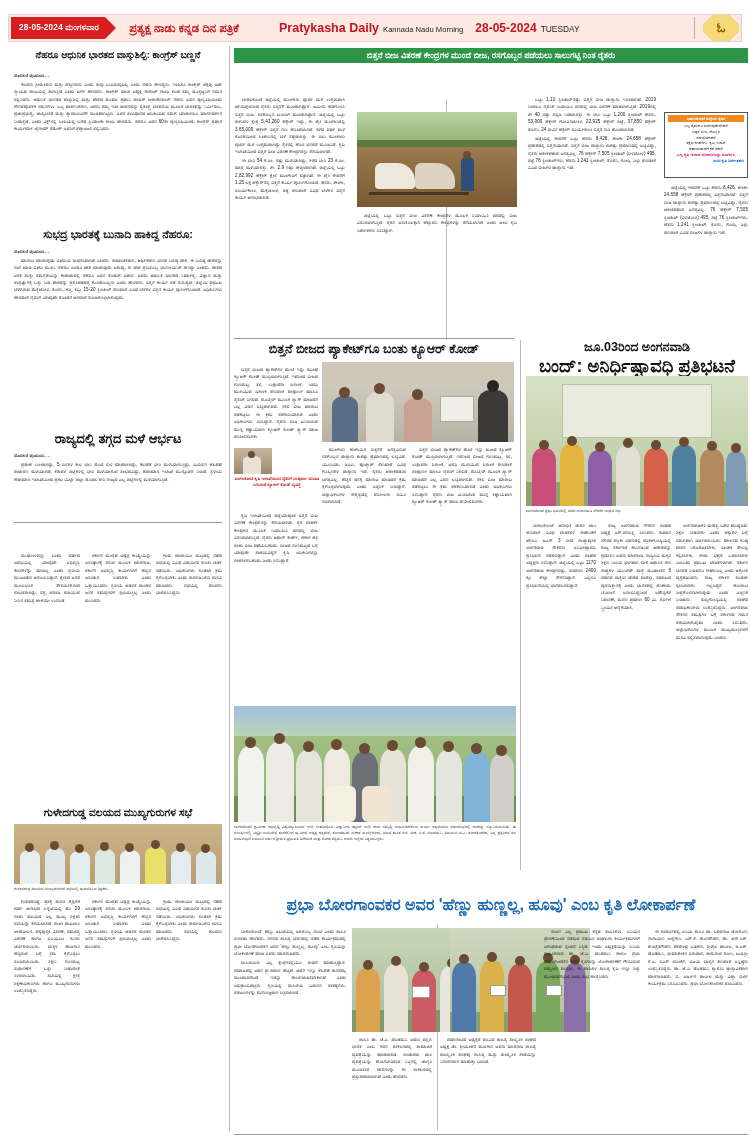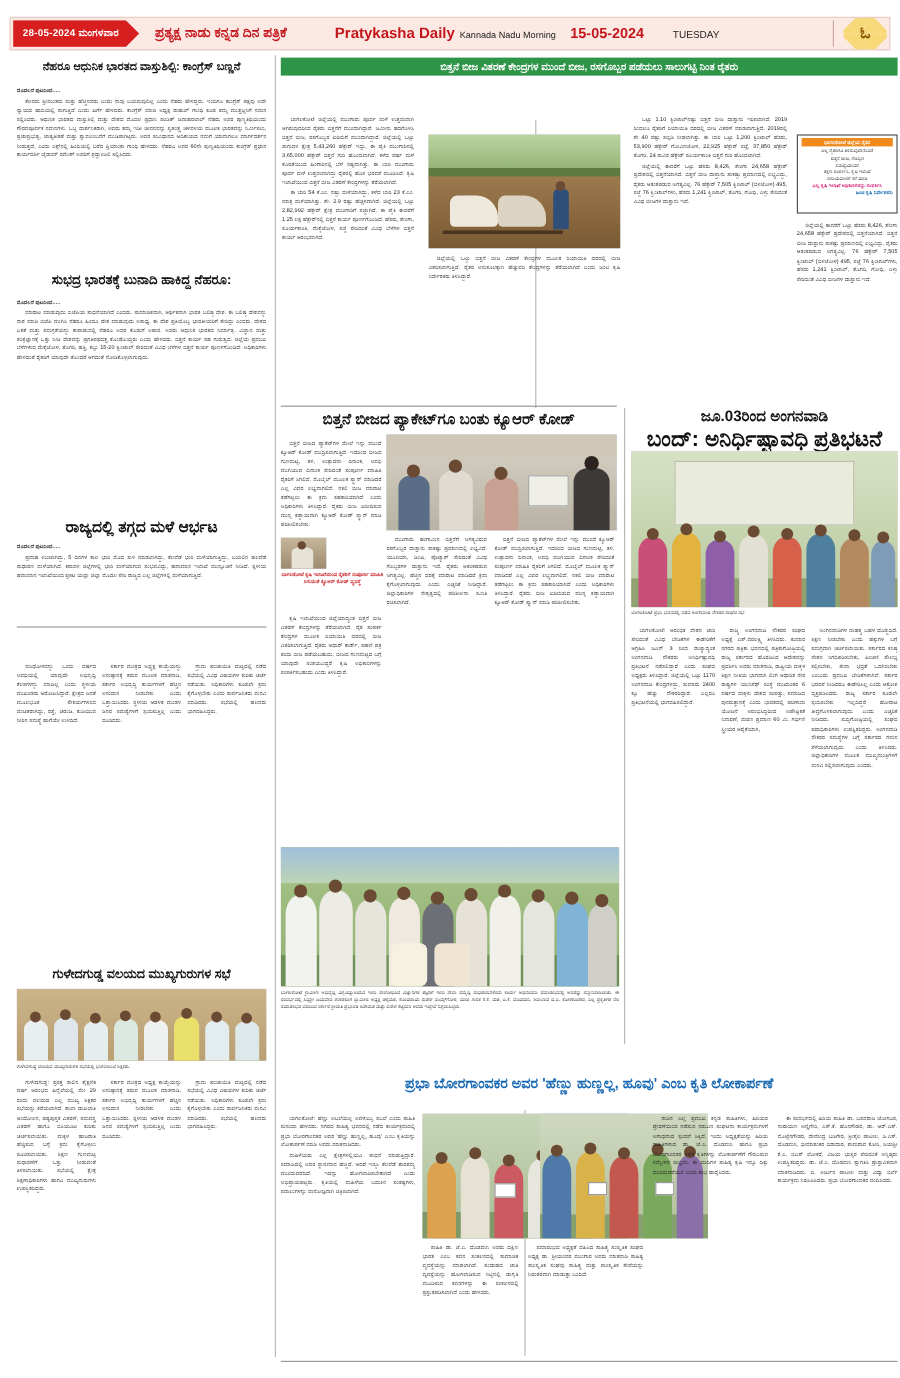--- a/index.html
+++ b/index.html
@@ -58,21 +58,21 @@
   .eng-block {
     margin-left: 40px;
     display: flex;
     align-items: baseline;
     gap: 4px;
     white-space: nowrap;
   }
   .eng-name { color: #c4161c; font-size: 12.5px; font-weight: bold; }
   .eng-sub  { color: #222; font-size: 7.6px; }
   .eng-date { color: #c4161c; font-size: 12px; font-weight: bold; margin-left: 8px; }
-  .eng-day  { color: #222; font-size: 8.4px; margin-left: 20px; }
+  .eng-day  { color: #222; font-size: 8.4px; margin-left: 0; }
   .mast-divider {
     margin-left: auto;
     width: 1px; height: 22px;
     background: #c9a9a0;
   }
   .logo-badge {
     width: 36px; height: 26px;
     margin: 0 2px 0 8px;
     display: flex; align-items: center; justify-content: center;
     color: #8a5a00;
@@ -187,21 +187,21 @@
 <body>
 
 <div class="page">
 
   <div class="masthead">
     <div class="date-flag">28-05-2024 ಮಂಗಳವಾರ</div>
     <div class="kan-title">ಪ್ರತ್ಯಕ್ಷ ನಾಡು ಕನ್ನಡ ದಿನ ಪತ್ರಿಕೆ</div>
     <div class="eng-block">
       <span class="eng-name">Pratykasha Daily</span>
       <span class="eng-sub">Kannada Nadu Morning</span>
-      <span class="eng-date">15-05-2024</span>
+      <span class="eng-date">28-05-2024</span>
       <span class="eng-day">TUESDAY</span>
     </div>
     <div class="mast-divider"></div>
     <div class="logo-badge">ಓ</div>
   </div>
 
   <div class="vrule" style="left:229px; top:46px; height:1085px;"></div>
   <div class="vrule" style="left:446px; top:100px; height:240px;"></div>
   <div class="vrule" style="left:520px; top:340px; height:530px;"></div>
   <div class="vrule" style="left:437px; top:925px; height:205px;"></div>
@@ -401,21 +401,21 @@
     <div class="fig" style="left:230px; width:26px; height:70px; background:#7fb3d8;"></div>
     <div class="head-dot" style="left:237px; bottom:68px; width:11px; height:11px;"></div>
     <div class="fig" style="left:256px; width:24px; height:68px; background:#cfcfc8;"></div>
     <div class="head-dot" style="left:262px; bottom:66px; width:11px; height:11px;"></div>
 
     <div class="fig" style="left:92px;  width:30px; height:36px; background:#f6f1e0; border-radius:6px;"></div>
     <div class="fig" style="left:128px; width:30px; height:36px; background:#f0e4d2; border-radius:6px;"></div>
   </div>
   <div class="caption" style="left:234px; top:824px; width:282px;">ಬಾಗಲಕೋಟೆ ಗ್ರಾಮೀಣ ಅಭಿವೃದ್ಧಿ ವಿಶ್ವವಿದ್ಯಾಲಯದ ಇಂದಿ ಸಂಶೋಧಿಸಿದ ವಿಜ್ಞಾನಿಗಳ ತಜ್ಞರಿಗೆ ಇಂದಿ ಸೇವಾ ಸಮೃದ್ಧಿ ಸುಧಾರಿಸಬೇಕೆಂದು ಕಾರ್ಯ ಅಭಿನಂದನಾ ಸಮಾರಂಭದಲ್ಲಿ ಅವರನ್ನು ಸನ್ಮಾನಿಸಲಾಯಿತು. ಈ ಸಂದರ್ಭದಲ್ಲಿ ಸಿದ್ಧಶ್ರೀ ಜಯದೇವ ಶಂಕರಲಿಂಗ ಸ್ವಾಮೀಜಿ ಅಧ್ಯಕ್ಷ ಚಿಕ್ಕಮಠ, ಕೊಂಡಪಾಡು ಸುರೇಶ ನಾಯ್ಕ್‌ಗೋಳ, ಮಾಜಿ ಶಾಸಕ ಕೆ.ಕೆ. ಮಠ, ಪಿ.ಕೆ. ದೊಡಮನಿ, ಶಿವಾನಂದ ಬಿ.ಎ. ಕೋಳಕೂರಕರ, ಎಲ್ಲ ಪ್ರಕೃತಿಗಳ ನೆಲ ಸಮಾರಂಭದ ದಯಿಸಿದ ಸರ್ಕಾರ ಶ್ರೀಮತಿ ಪ್ರಭಾವತಿ ಹಿರೇಮಠ ಮತ್ತು ದಿನೇಶ ಕಟ್ಟಿಮನಿ ಅವರು ಇದ್ದೇವೆ ನಿಶ್ಚಯಿಸಿದ್ದರು.</div>
 
-  <div class="mega-head-blue" style="left:234px; top:896px; width:514px; font-size:12px;">ಪ್ರಭಾ ಬೋರಗಾಂವಕರ ಅವರ 'ಹೆಣ್ಣು ಹುಣ್ಣಲ್ಲ, ಹೂವು' ಎಂಬ ಕೃತಿ ಲೋಕಾರ್ಪಣೆ</div>
+  <div class="mega-head-blue" style="left:234px; top:896px; width:514px; font-size:16px;">ಪ್ರಭಾ ಬೋರಗಾಂವಕರ ಅವರ 'ಹೆಣ್ಣು ಹುಣ್ಣಲ್ಲ, ಹೂವು' ಎಂಬ ಕೃತಿ ಲೋಕಾರ್ಪಣೆ</div>
 
   <div class="photo" style="left:352px; top:928px; width:170px; height:104px;">
     <div style="position:absolute; inset:0; background:linear-gradient(#c8d6b8,#a8bb94);"></div>
     <div style="position:absolute; left:0; bottom:0; width:100%; height:22px; background:#7f9a68;"></div>
     <div class="fig" style="left:4px;   width:24px; height:64px; background:#dca24f;"></div>
     <div class="head-dot" style="left:11px; bottom:62px; width:10px; height:10px;"></div>
     <div class="fig" style="left:32px;  width:24px; height:68px; background:#e7e1d4;"></div>
     <div class="head-dot" style="left:39px; bottom:66px; width:10px; height:10px;"></div>
     <div class="fig" style="left:60px;  width:24px; height:62px; background:#cc5a62;"></div>
     <div class="head-dot" style="left:67px; bottom:60px; width:10px; height:10px;"></div>

